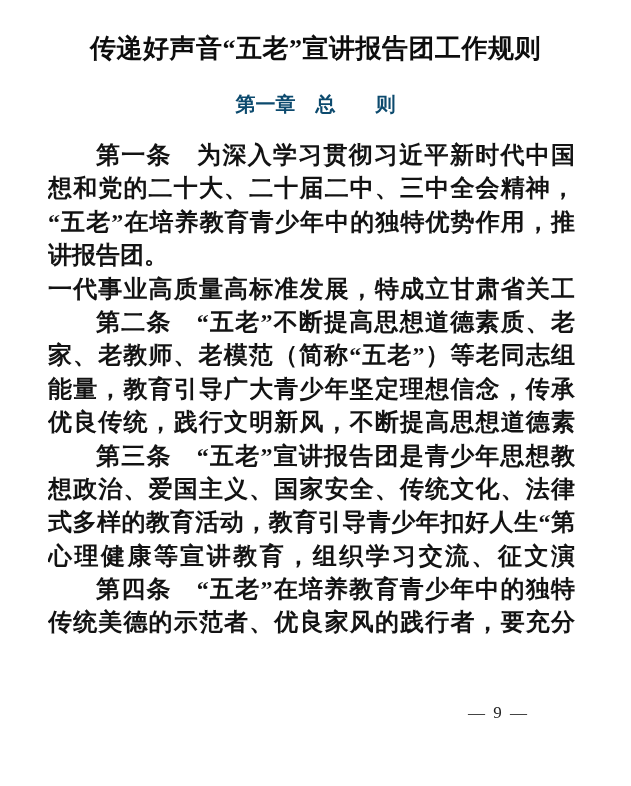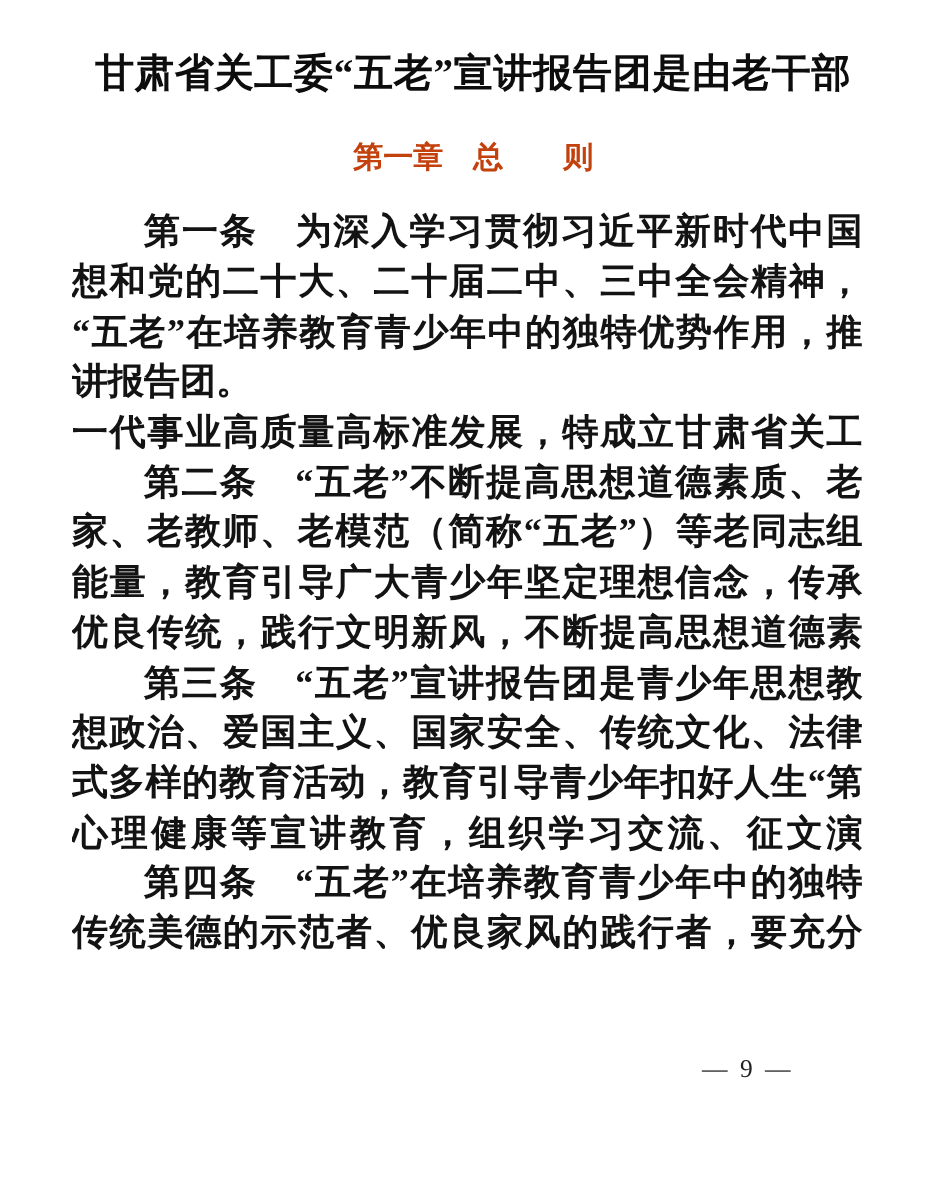--- a/index.html
+++ b/index.html
@@ -24,21 +24,21 @@
     font-size: 26px;
     font-weight: bold;
     color: #0d0d0d;
     letter-spacing: 0.5px;
   }
   .chapter-heading {
     margin: 25px 0 0 0;
     text-align: center;
     font-size: 20px;
     font-weight: bold;
-    color: #c2410c;
+    color: #0c4a6e;
   }
   .doc-body {
     width: 527px;
     margin: 21px 0 0 48px;
     font-size: 24px;
     font-weight: bold;
     line-height: 33.4px;
     color: #131313;
   }
   .text-line {
@@ -61,21 +61,21 @@
     font-size: 17px;
     font-weight: normal;
     letter-spacing: 2px;
     color: #222222;
   }
 </style>
 </head>
 <body>
 
 <div class="page">
-  <h1 class="doc-title">甘肃省关工委“五老”宣讲报告团是由老干部</h1>
+  <h1 class="doc-title">传递好声音“五老”宣讲报告团工作规则</h1>
   <h2 class="chapter-heading">第一章　总　　则</h2>
   <div class="doc-body">
       <div class="text-line first">第一条　为深入学习贯彻习近平新时代中国特色社会主义思</div>
       <div class="text-line">想和党的二十大、二十届二中、三中全会精神，认真贯彻落实</div>
       <div class="text-line">“五老”在培养教育青少年中的独特优势作用，推动全省关心下</div>
       <div class="text-line last">讲报告团。</div>
       <div class="text-line">一代事业高质量高标准发展，特成立甘肃省关工委“五老”宣</div>
       <div class="text-line first">第二条　“五老”不断提高思想道德素质、老战士、老专</div>
       <div class="text-line">家、老教师、老模范（简称“五老”）等老同志组成。主要职责</div>
       <div class="text-line">能量，教育引导广大青少年坚定理想信念，传承红色基因，发扬</div>

